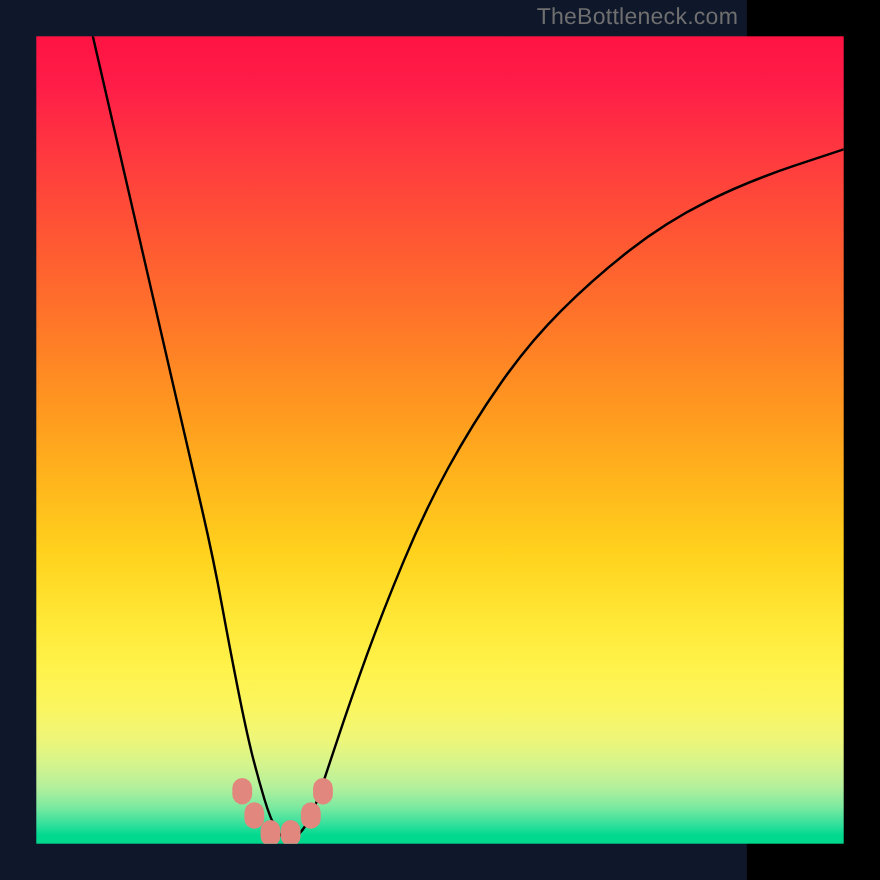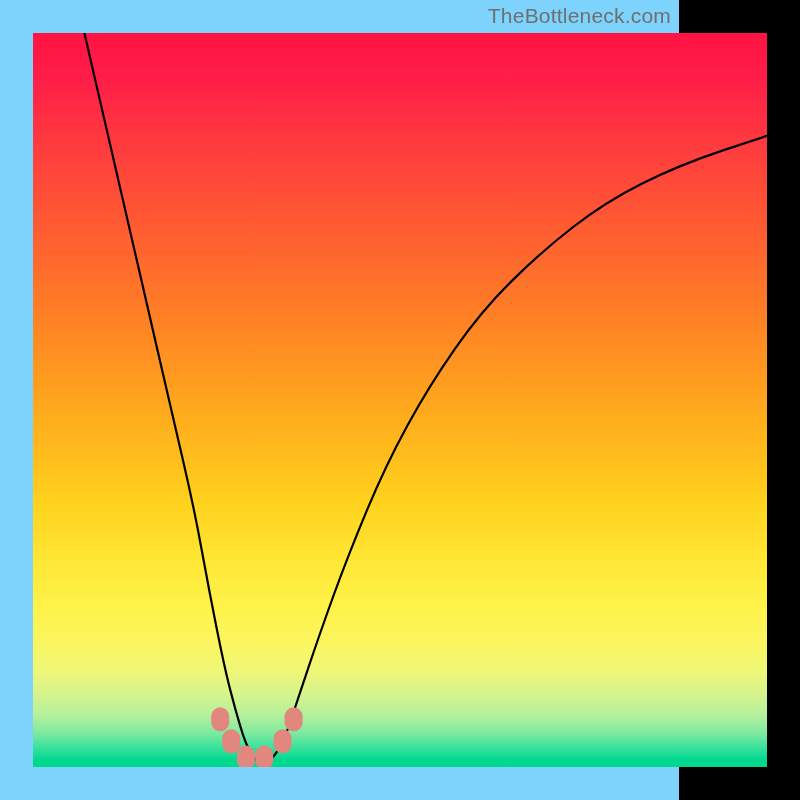--- a/index.html
+++ b/index.html
@@ -10,21 +10,21 @@
     background: #000;
     overflow: hidden;
     font-family: Arial, Helvetica, sans-serif;
   }
   .frame {
     position: absolute;
     left: 0;
     top: 0;
     width: 679px;
     height: 800px;
-    background: #7dd3fc;
+    background: #0f172a;
   }
   .plot {
     position: absolute;
     left: 33px;
     top: 33px;
     width: 734px;
     height: 734px;
     
     background: linear-gradient(
       to bottom,

